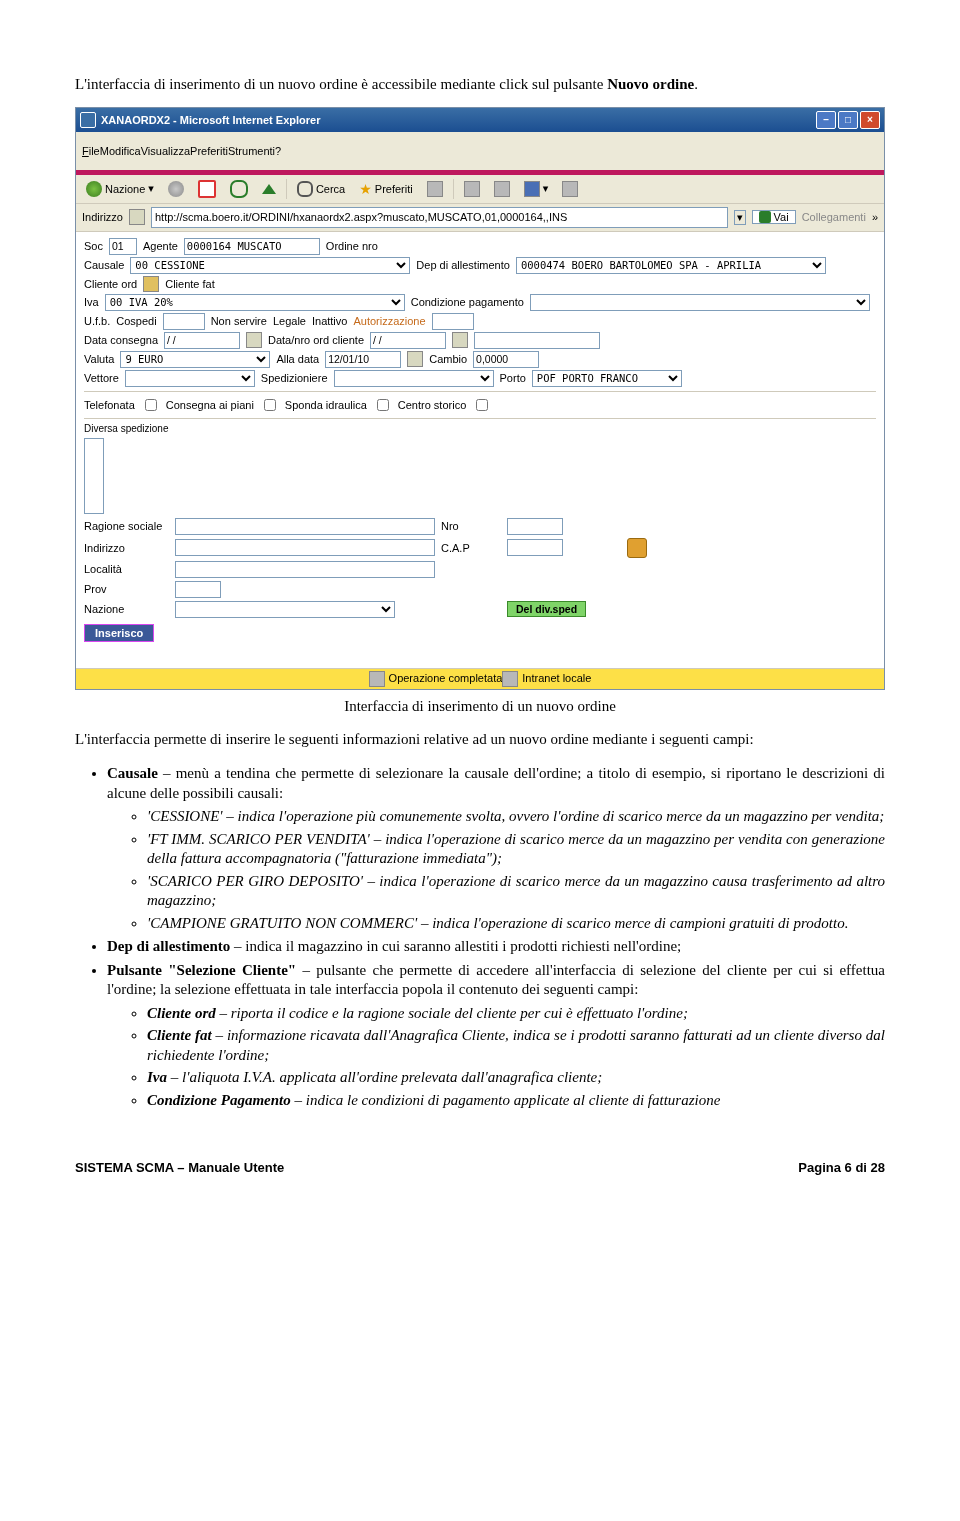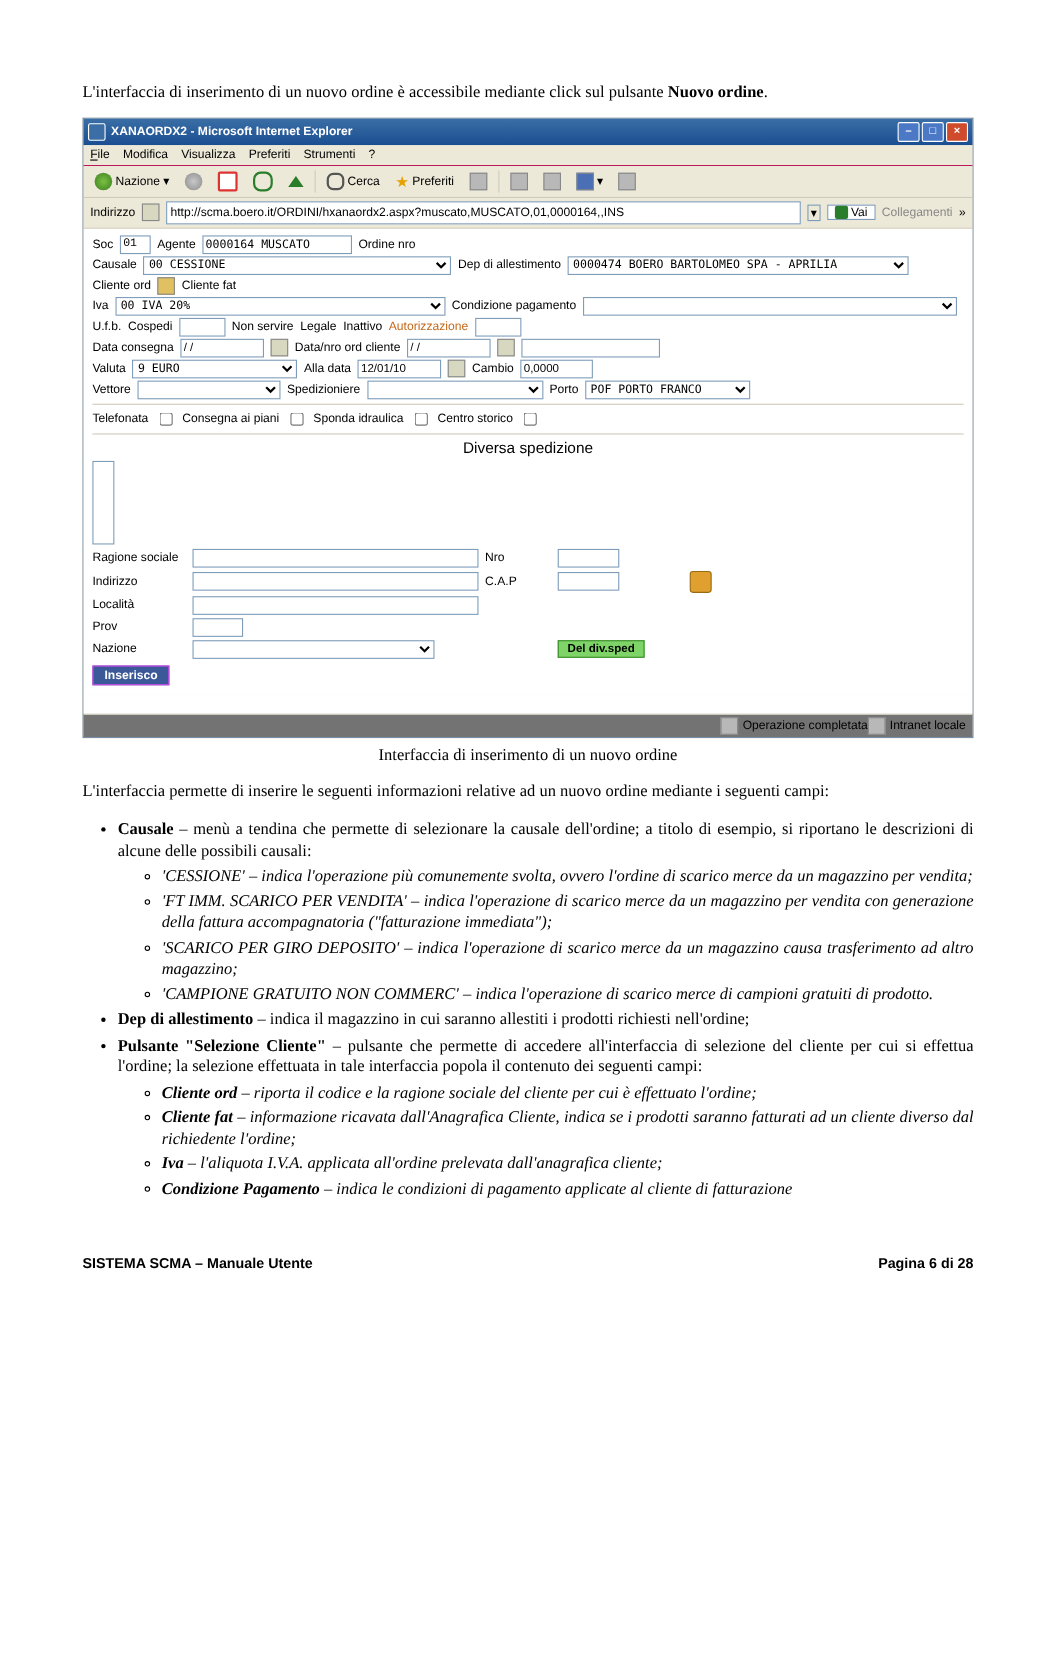--- a/index.html
+++ b/index.html
@@ -29,21 +29,21 @@
     padding: 3px 4px;
     font-weight: bold;
     font-size: 11px;
     justify-content: space-between;
   }
   .titlebar .left { display:flex; align-items:center; gap:5px; }
   .ie-icon { width:14px; height:14px; background:#3a6ea5; border:1px solid #fff; border-radius:2px; display:inline-block; }
   .winbtns { display:flex; gap:2px; }
   .winbtn { width:18px; height:16px; background:#4b79c5; border:1px solid #fff; border-radius:2px; display:flex; align-items:center; justify-content:center; color:#fff; font-size:10px; }
   .winbtn.close { background:#d04a2c; }
-  .menubar { background:#ece9d8; padding:3px 6px; display:flex; gap:12px; font-size:11px; border-bottom:1px solid #be185d; }
+  .menubar { background:#ece9d8; padding:13px 6px; display:flex; gap:0; font-size:11px; border-bottom:5px solid #be185d; }
   .menubar span u { text-decoration: underline; }
   .toolbar { background:#ece9d8; padding:3px 6px; display:flex; align-items:center; gap:6px; border-bottom:1px solid #cfcabb; font-size:11px; }
   .tbtn { display:inline-flex; align-items:center; gap:3px; padding:2px 4px; }
   .tbtn .ico { width:16px; height:16px; border-radius:8px; display:inline-block; }
   .ico-back { background:radial-gradient(circle,#7ac142,#3a7d1f); }
   .ico-fwd { background:radial-gradient(circle,#c8c8c8,#8a8a8a); }
   .ico-stop { width:14px;height:14px;border:2px solid #d33;border-radius:2px;background:#fff;}
   .ico-refresh{width:14px;height:14px;border:2px solid #2a7d2a;border-radius:7px;}
   .ico-home{width:0;height:0;border-left:7px solid transparent;border-right:7px solid transparent;border-bottom:10px solid #2a7d2a;}
   .ico-search{width:12px;height:12px;border:2px solid #555;border-radius:6px;position:relative;}
@@ -55,28 +55,28 @@
   .goico{width:12px;height:12px;background:#2a7d2a;border-radius:2px;}
   .form-area{background:#fff;padding:4px 8px 8px 8px;}
   .form-title{color:#8a1c2c;font-size:22px;font-family:Verdana,sans-serif;margin:2px 0 6px 0;}
   .fr{display:flex;align-items:center;gap:6px;flex-wrap:wrap;margin:2px 0;font-size:11px;}
   .fr label{white-space:nowrap;}
   .tin{border:1px solid #7f9db9;font-size:10.5px;padding:0 2px;height:15px;background:#fff;}
   .sel{border:1px solid #7f9db9;font-size:10.5px;height:17px;background:#fff;}
   .chk{width:12px;height:12px;border:1px solid #7f9db9;background:#fff;}
   .orange{color:#c56a1b;}
   .sep{border:0;border-top:1px solid #cfcabb;margin:4px 0;}
-  .section-h{font-size:14px;font-family:Verdana,sans-serif;margin:3px 0;text-align:center;}
+  .section-h{font-size:10px;font-family:Verdana,sans-serif;margin:3px 0;}
   .spedrow{display:flex;align-items:stretch;margin:4px 0;}
   .spedcell{border:1px solid #7f9db9;width:18px;height:74px;background:#fff;}
   .grid2{display:grid;grid-template-columns:85px 260px 60px 140px;gap:3px 6px;align-items:center;font-size:11px;}
   .delbtn{background:#7fd468;border:1px solid #3a8a2a;padding:1px 8px;font-size:10.5px;font-weight:bold;}
   .insbtn{background:#3b5998;color:#fff;border:1px solid #d946ef;padding:2px 10px;font-size:11px;margin-top:6px;font-weight:bold;}
   .mapico{width:18px;height:18px;background:#e0a030;border:1px solid #9a6a10;border-radius:3px;}
-  .statusbar{background:#737373;border-top:1px solid #cfcabb;display:flex;justify-content:flex-end;padding:2px 6px;font-size:11px;}
+  .statusbar{background:#fde047;border-top:1px solid #cfcabb;display:flex;justify-content:center;padding:2px 6px;font-size:11px;}
   .stico{width:14px;height:14px;background:#b8b8b8;border:1px solid #888;display:inline-block;margin-right:4px;vertical-align:middle;}
   .caption{text-align:center;font-family:"Times New Roman",serif;font-size:15px;margin:8px 0 14px 0;}
   .body-text{font-family:"Times New Roman",serif;font-size:15px;line-height:1.3;text-align:justify;}
   ul.top{margin:8px 0 0 0;padding-left:32px;}
   ul.top>li{margin-bottom:4px;}
   ul.sub{list-style-type:circle;margin:4px 0;padding-left:40px;}
   ul.sub>li{margin-bottom:3px;text-align:justify;font-style:italic;}
   .footer{display:flex;justify-content:space-between;font-family:Arial,sans-serif;font-size:13px;font-weight:bold;margin-top:50px;}
   .lilico{width:14px;height:14px;border:1px solid #888;background:#d8d8c0;display:inline-block;vertical-align:middle;}
 </style>
@@ -155,21 +155,21 @@
         <span>Vai</span>
       </span>
     <span style="color:#888;">Collegamenti</span>
     <span>»</span>
   </div>
 
   <div class="form-area">
 
     <div class="fr">
       <label>Soc</label>
-      <input class="tin" style="width: 22px; font-family: Liberation Mono, monospace;" value="01">
+      <input class="tin" style="width: 22px;" value="01">
       <label>Agente</label>
       <input class="tin" style="width: 130px; font-family: monospace;" value="0000164 MUSCATO">
       <label>Ordine nro</label>
     </div>
 
     <div class="fr">
       <label>Causale</label>
       <select class="sel" style="width:280px;font-family:monospace;"><option>00 CESSIONE</option></select>
       <label>Dep di allestimento</label>
       <select class="sel" style="width:310px;font-family:monospace;"><option>0000474 BOERO BARTOLOMEO SPA - APRILIA</option></select>

